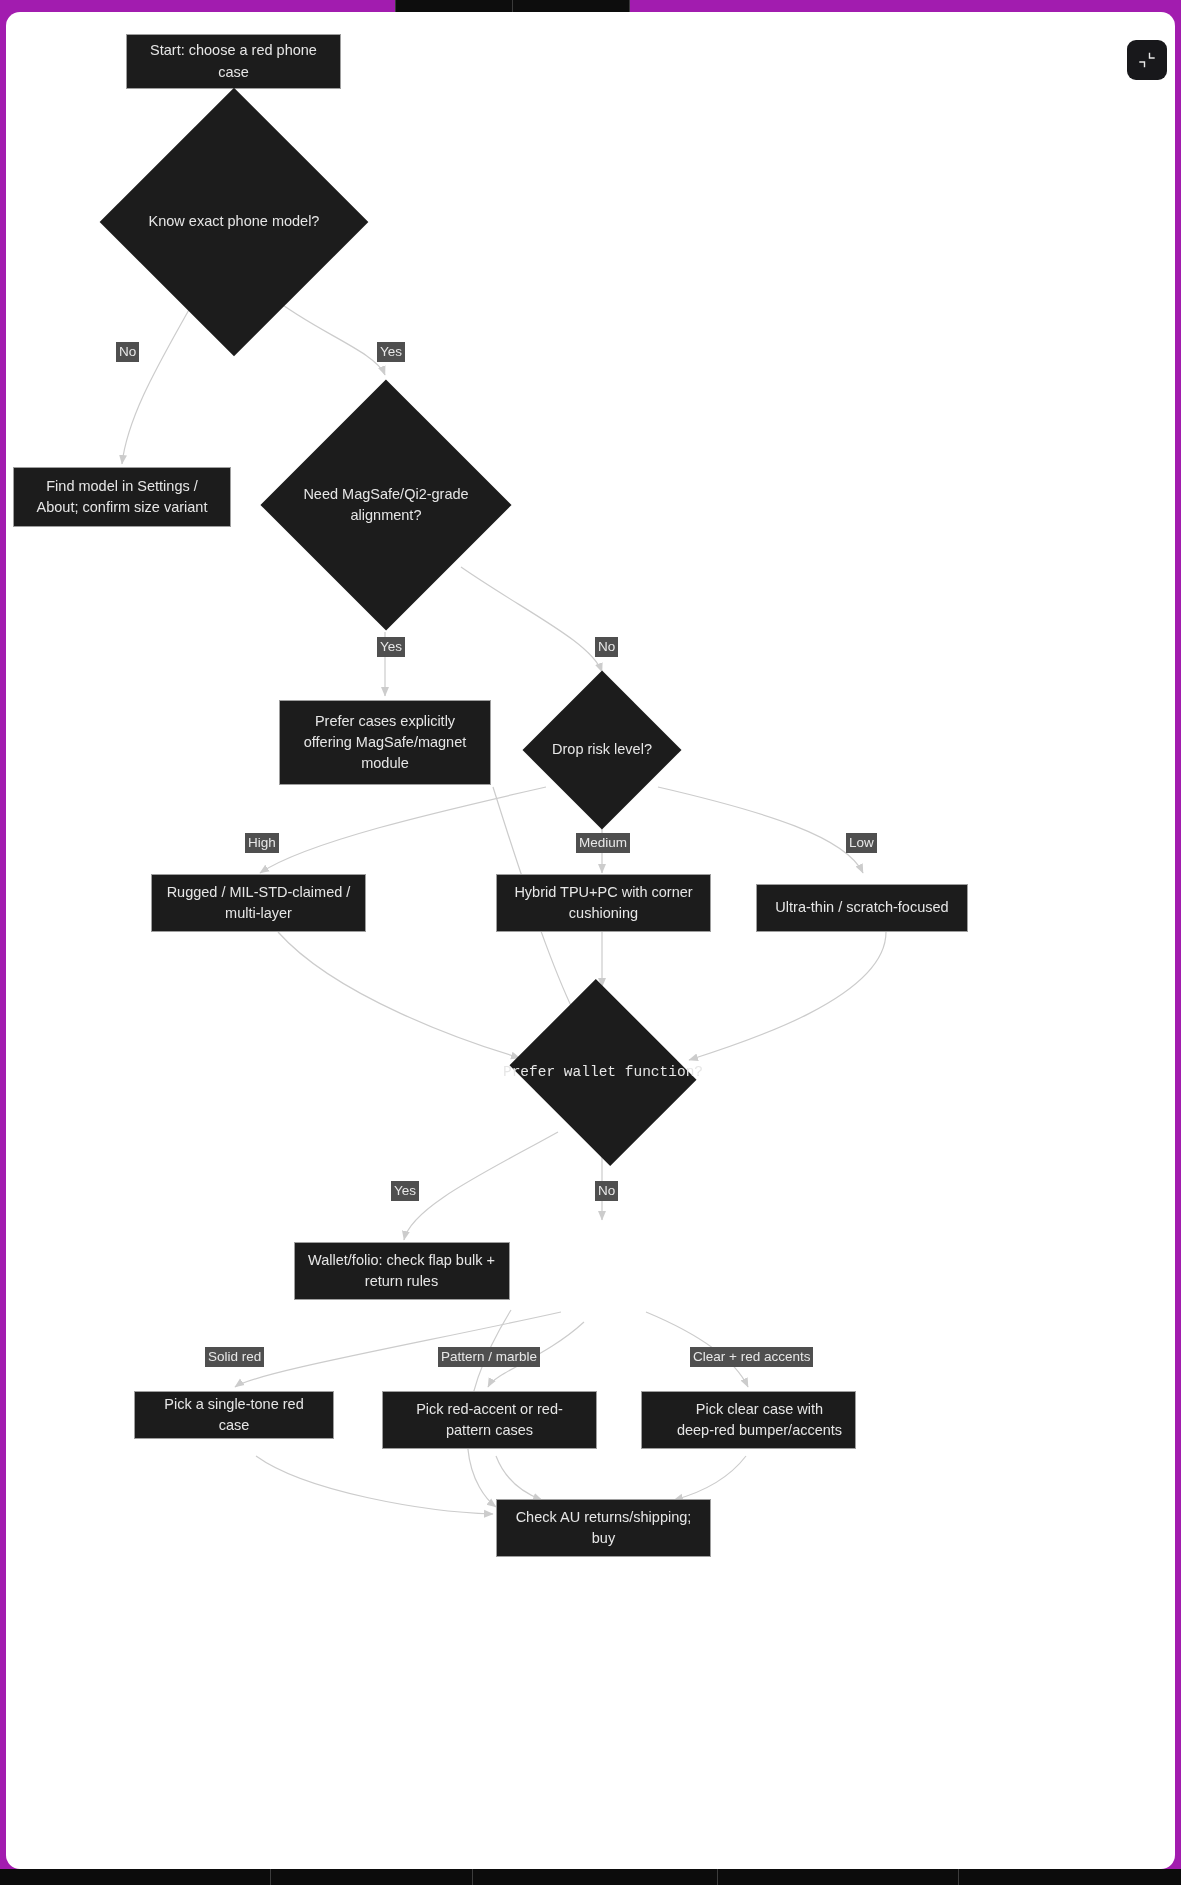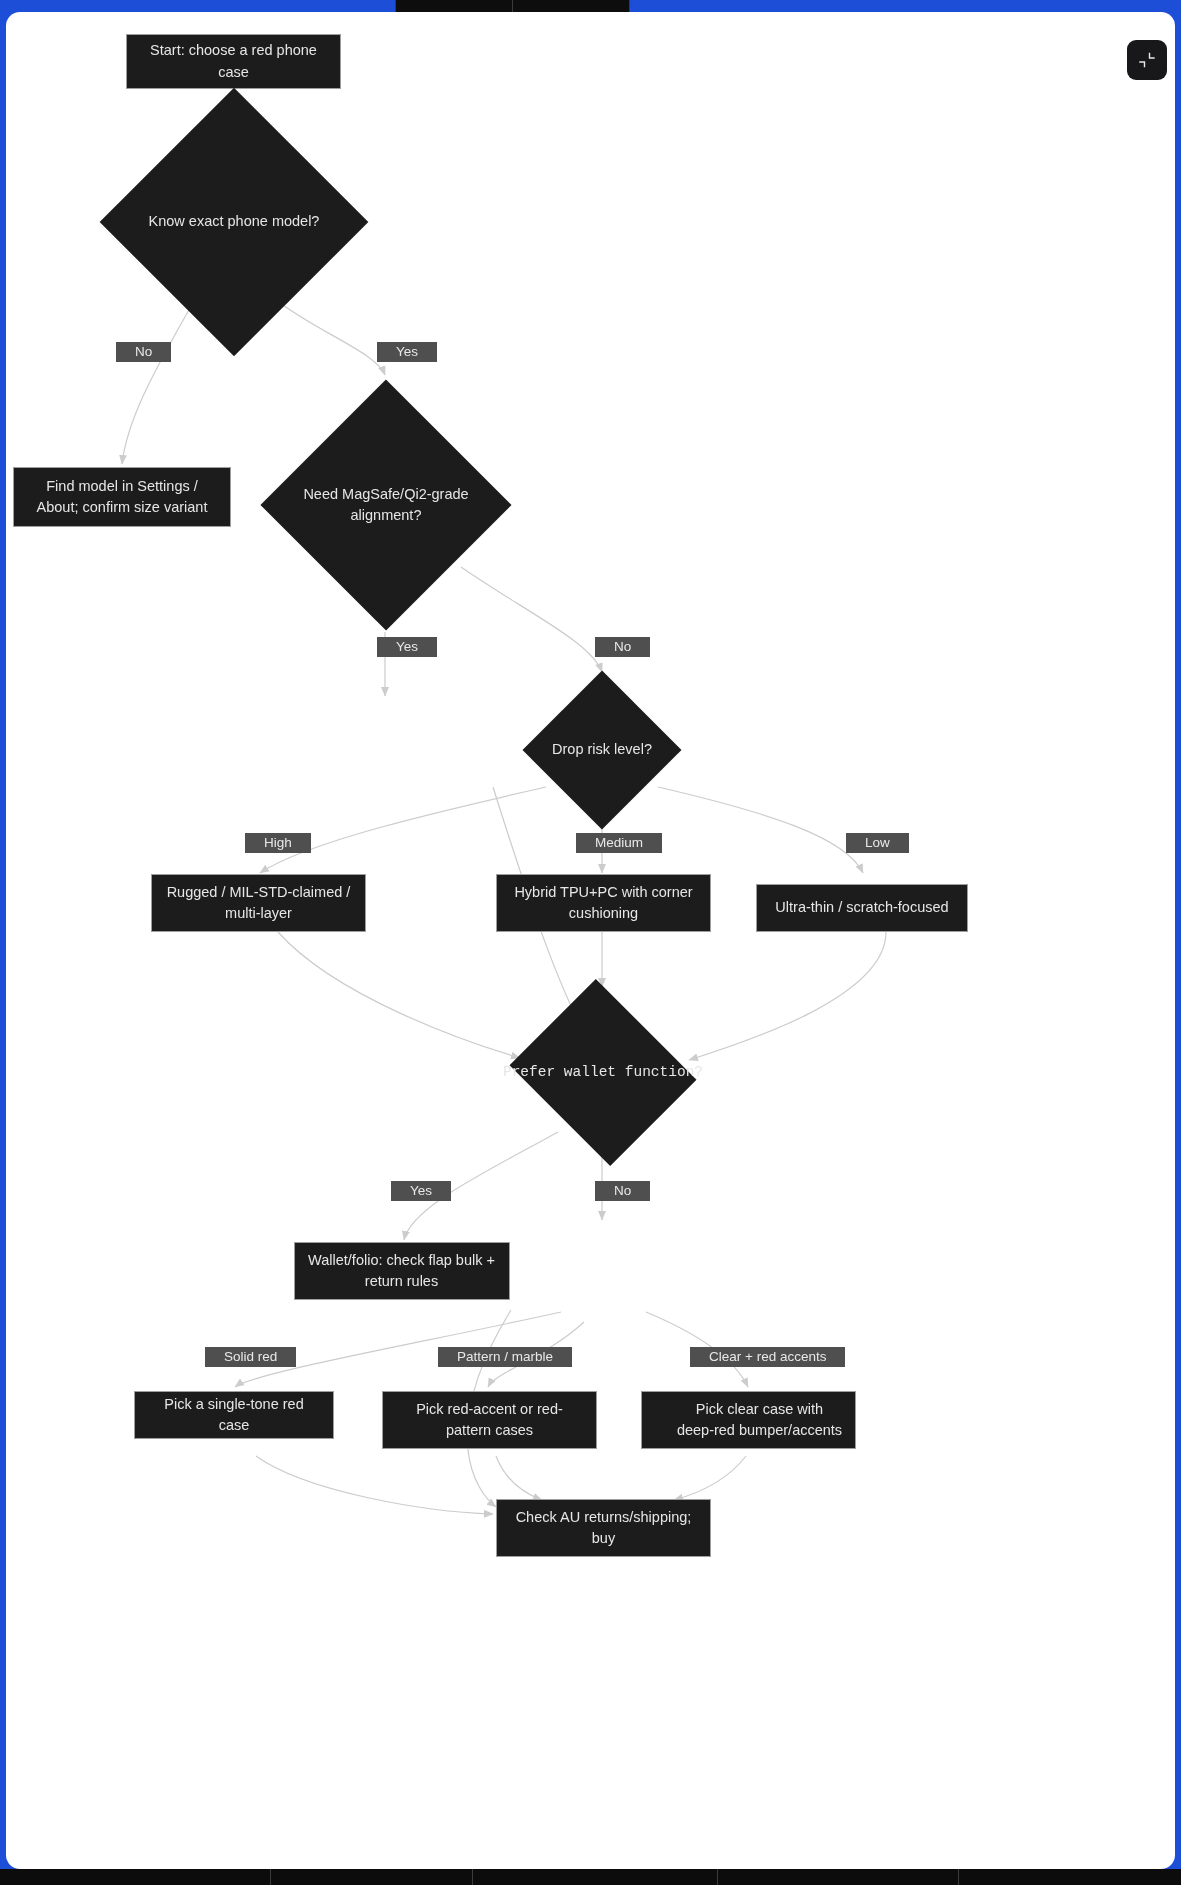--- a/index.html
+++ b/index.html
@@ -5,21 +5,21 @@
   * { box-sizing: border-box; margin: 0; padding: 0; }
   html, body {
     width: 1181px; height: 1885px;
     background: #000;
     font-family: "Liberation Sans", sans-serif;
     overflow: hidden;
   }
   #app {
     position: relative;
     width: 1181px; height: 1885px;
-    background: #1d4ed8;
+    background: #a21caf;
   }
   
   #canvas {
     position: absolute;
     left: 6px; top: 12px;
     width: 1169px; height: 1857px;
     background: #ffffff;
     border-radius: 14px;
     overflow: hidden;
   }
@@ -105,21 +105,21 @@
   }
   .diamond-label.wrap { white-space: normal; }
 
   
   .edge-label {
     position: absolute;
     background: #4f4f4f;
     color: #e8e8e8;
     font-size: 13.5px;
     line-height: 1.35;
-    padding: 1px 19px;
+    padding: 1px 3px;
     z-index: 20;
     white-space: nowrap;
     cursor: default;
   }
 </style>
 </head>
 <body>
 
 <div id="app">
 
@@ -189,20 +189,23 @@
 
     <div class="node" style="left:7px; top:455px; width:218px; height:60px;">
       <span>Find model in Settings / About; confirm size variant</span>
     </div>
 
     <div class="diamond-wrap" style="left:269px; top:368px; width:222px; height:250px;">
       <div class="diamond-shape" style="transform:rotate(45deg) scale(0.80,0.71); transform-origin:center;"></div>
       <div class="diamond-label wrap" style="padding:0 28px;">Need MagSafe/Qi2-grade alignment?</div>
     </div>
 
+    <div class="node" style="left:273px; top:688px; width:212px; height:85px;">
+      <span>Prefer cases explicitly offering MagSafe/magnet module</span>
+    </div>
 
     <div class="diamond-wrap" style="left:524px; top:663px; width:144px; height:150px;">
       <div class="diamond-shape" style="transform:rotate(45deg) scale(0.78,0.75); transform-origin:center;"></div>
       <div class="diamond-label">Drop risk level?</div>
     </div>
 
     <div class="node" style="left:145px; top:862px; width:215px; height:58px;">
       <span>Rugged / MIL-STD-claimed / multi-layer</span>
     </div>
 

